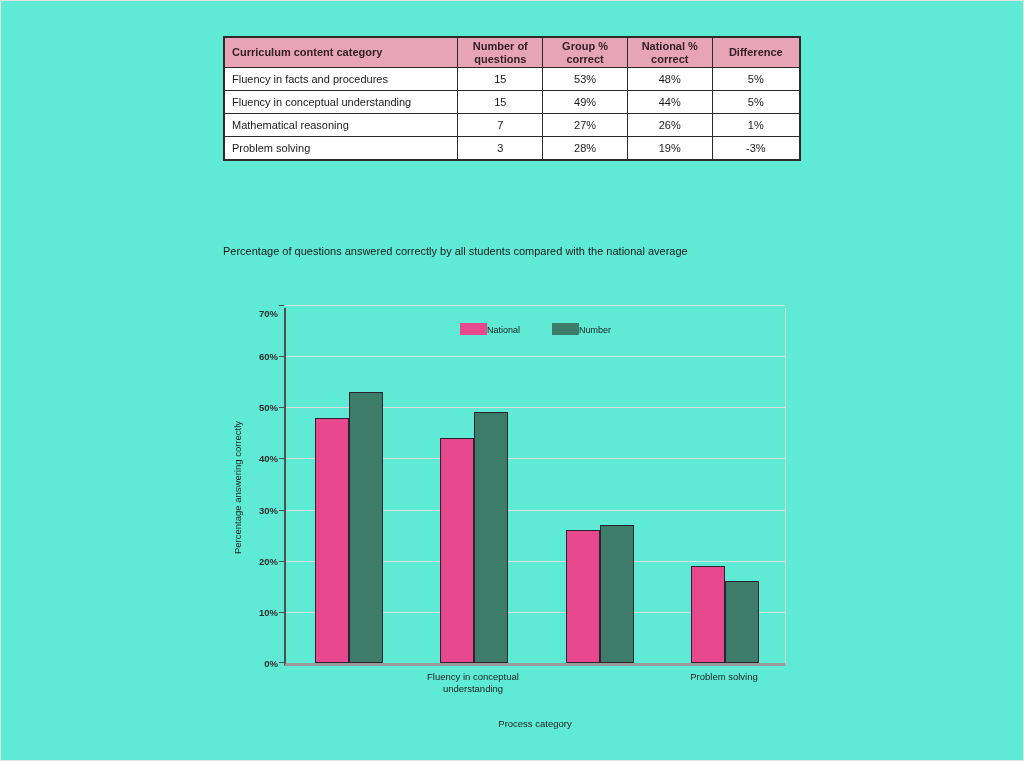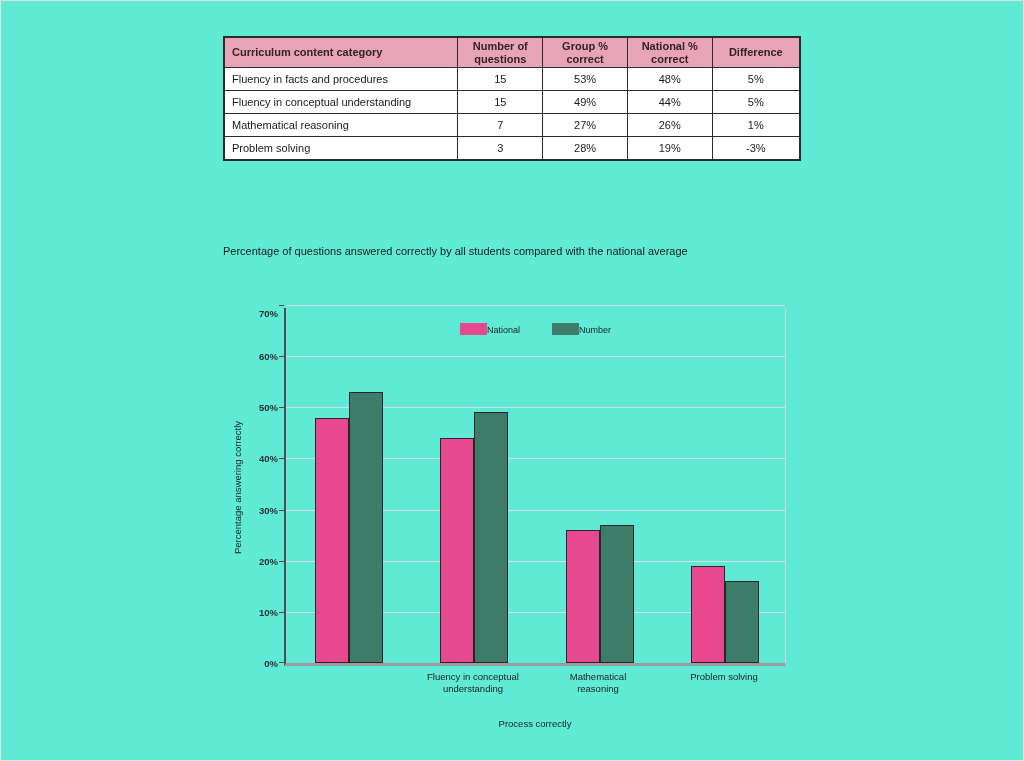--- a/index.html
+++ b/index.html
@@ -167,20 +167,18 @@
       <div class="bar" style="left: 188px; height: 251px; background: rgb(61, 124, 104); border-color: rgb(42, 36, 48);"></div>
       <div class="bar" style="left: 280px; height: 133px; background: rgb(232, 72, 142); border-color: rgb(42, 36, 48);"></div>
       <div class="bar" style="left: 314px; height: 138px; background: rgb(61, 124, 104); border-color: rgb(42, 36, 48);"></div>
       <div class="bar" style="left: 405px; height: 97px; background: rgb(232, 72, 142); border-color: rgb(42, 36, 48);"></div>
       <div class="bar" style="left: 439px; height: 82px; background: rgb(61, 124, 104); border-color: rgb(42, 36, 48);"></div>
     </div>
 
   <div class="xlabels">
       <div class="xcat-label" style="left: 116px; width: 146px;">Fluency in conceptual
 understanding</div>
-      <div class="xcat-label" style="left: 241px; width: 146px;">Mathematical
-reasoning</div>
       <div class="xcat-label" style="left: 367px; width: 146px;">Problem solving</div>
     </div>
 
-  <div class="xaxis-title">Process correctly</div>
+  <div class="xaxis-title">Process category</div>
 
 </div>
 
 </body></html>

